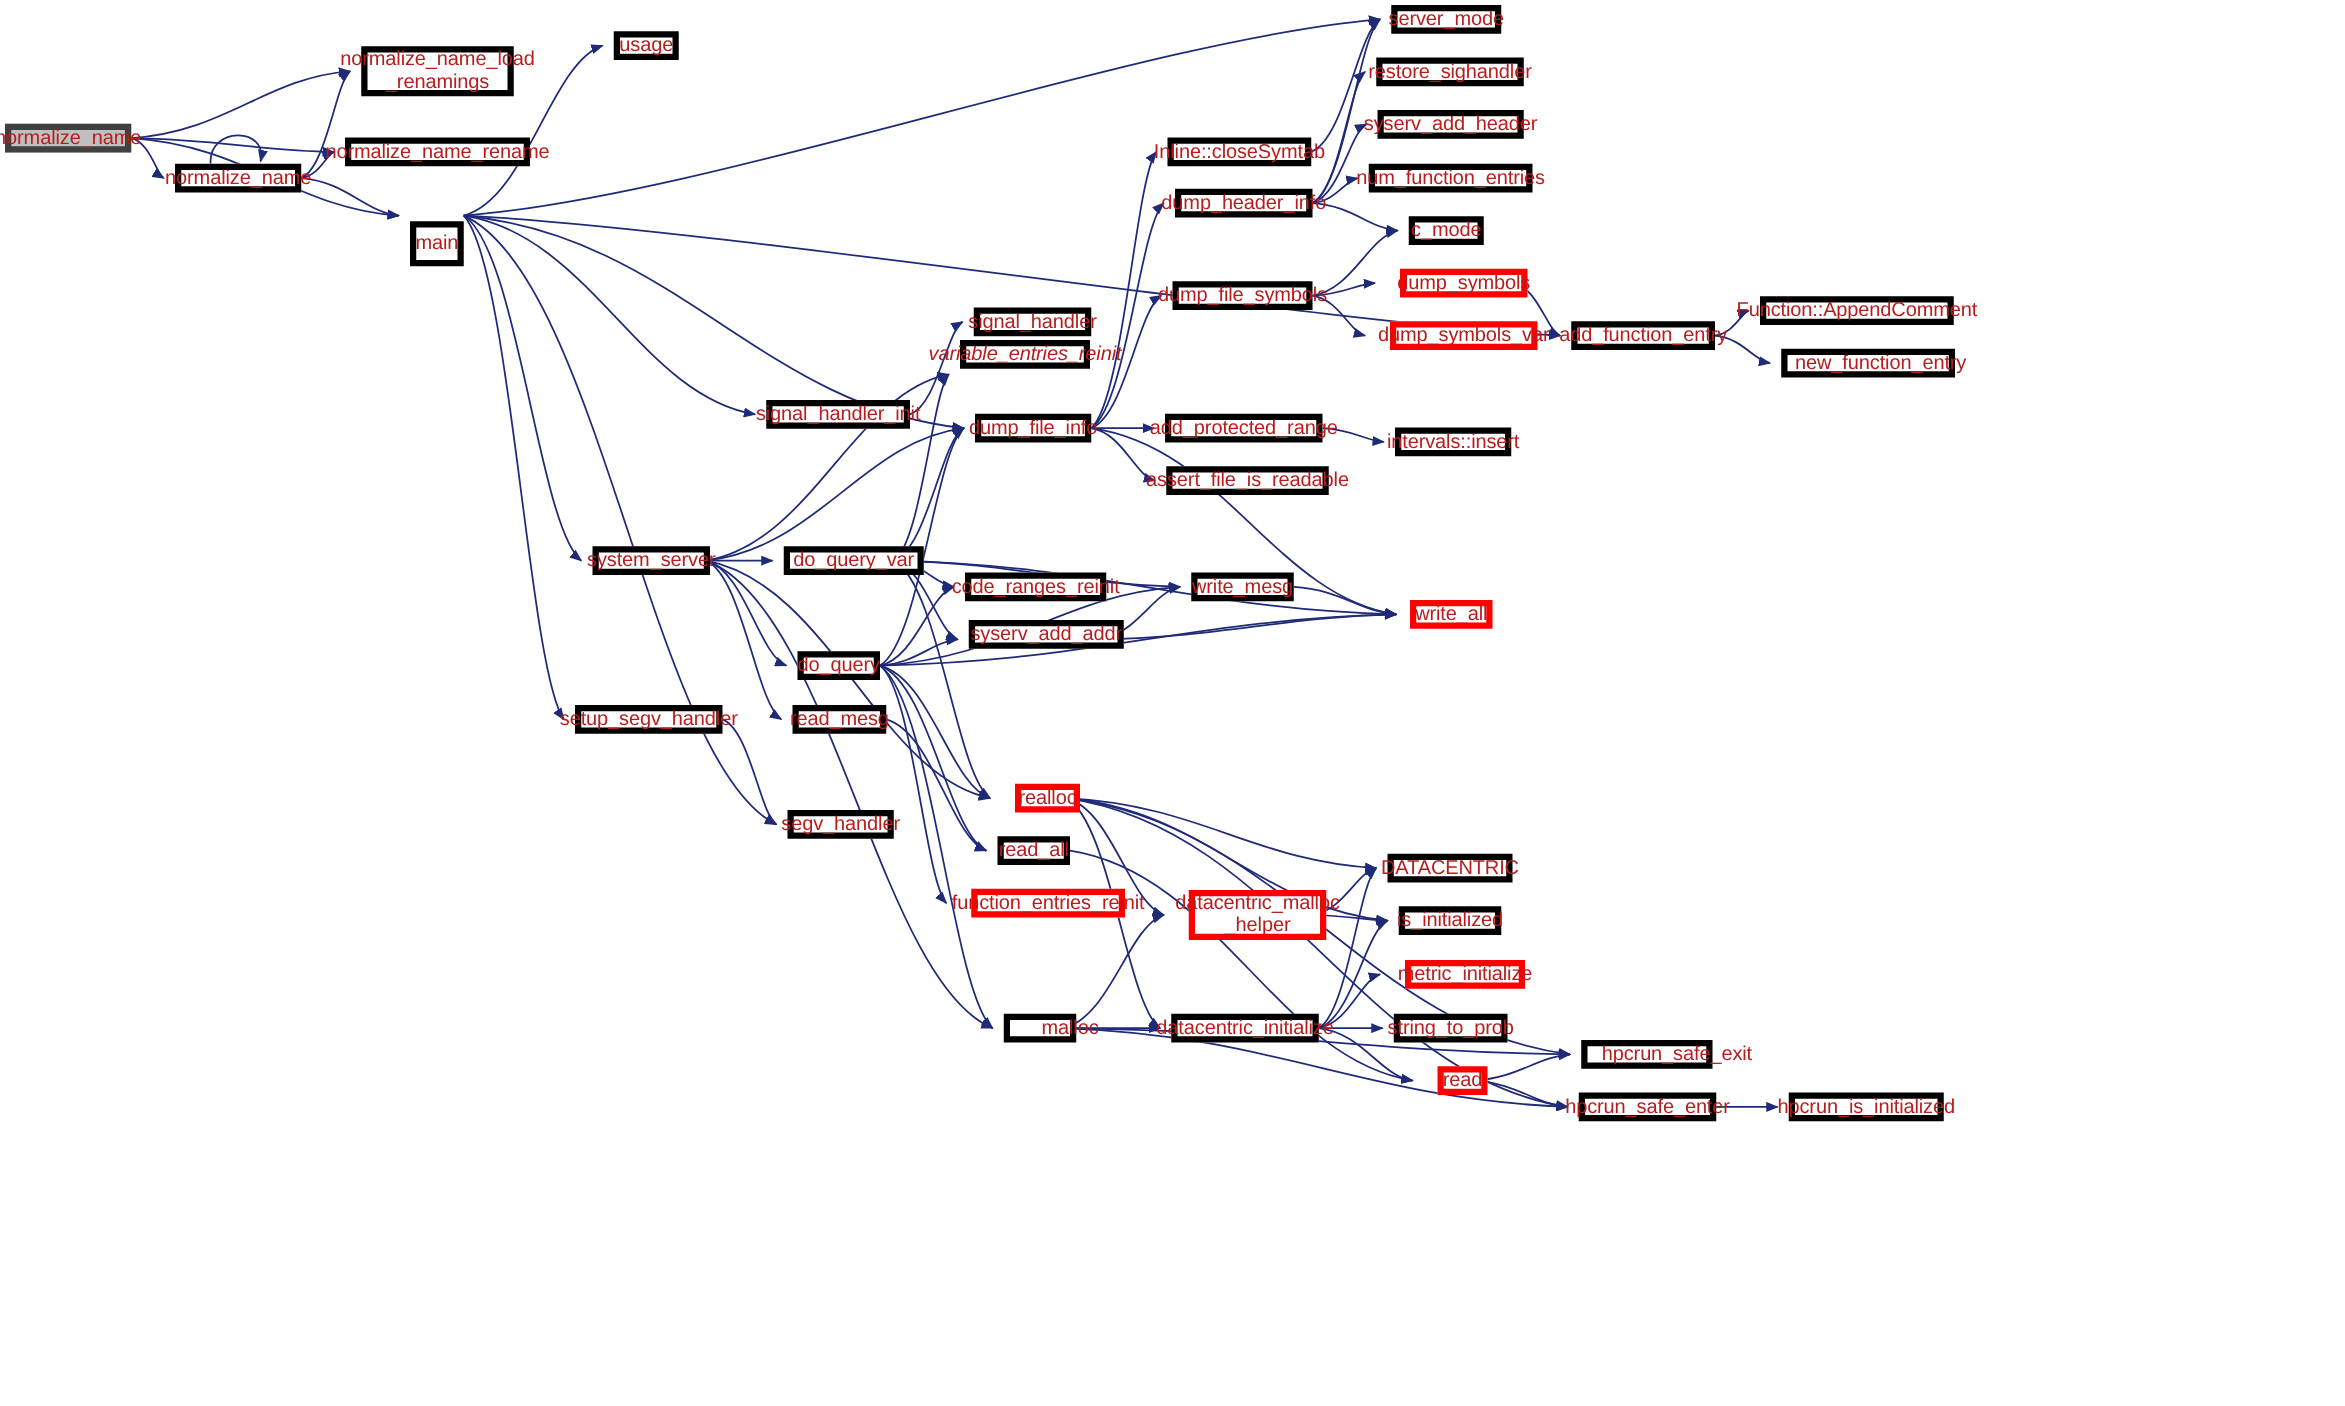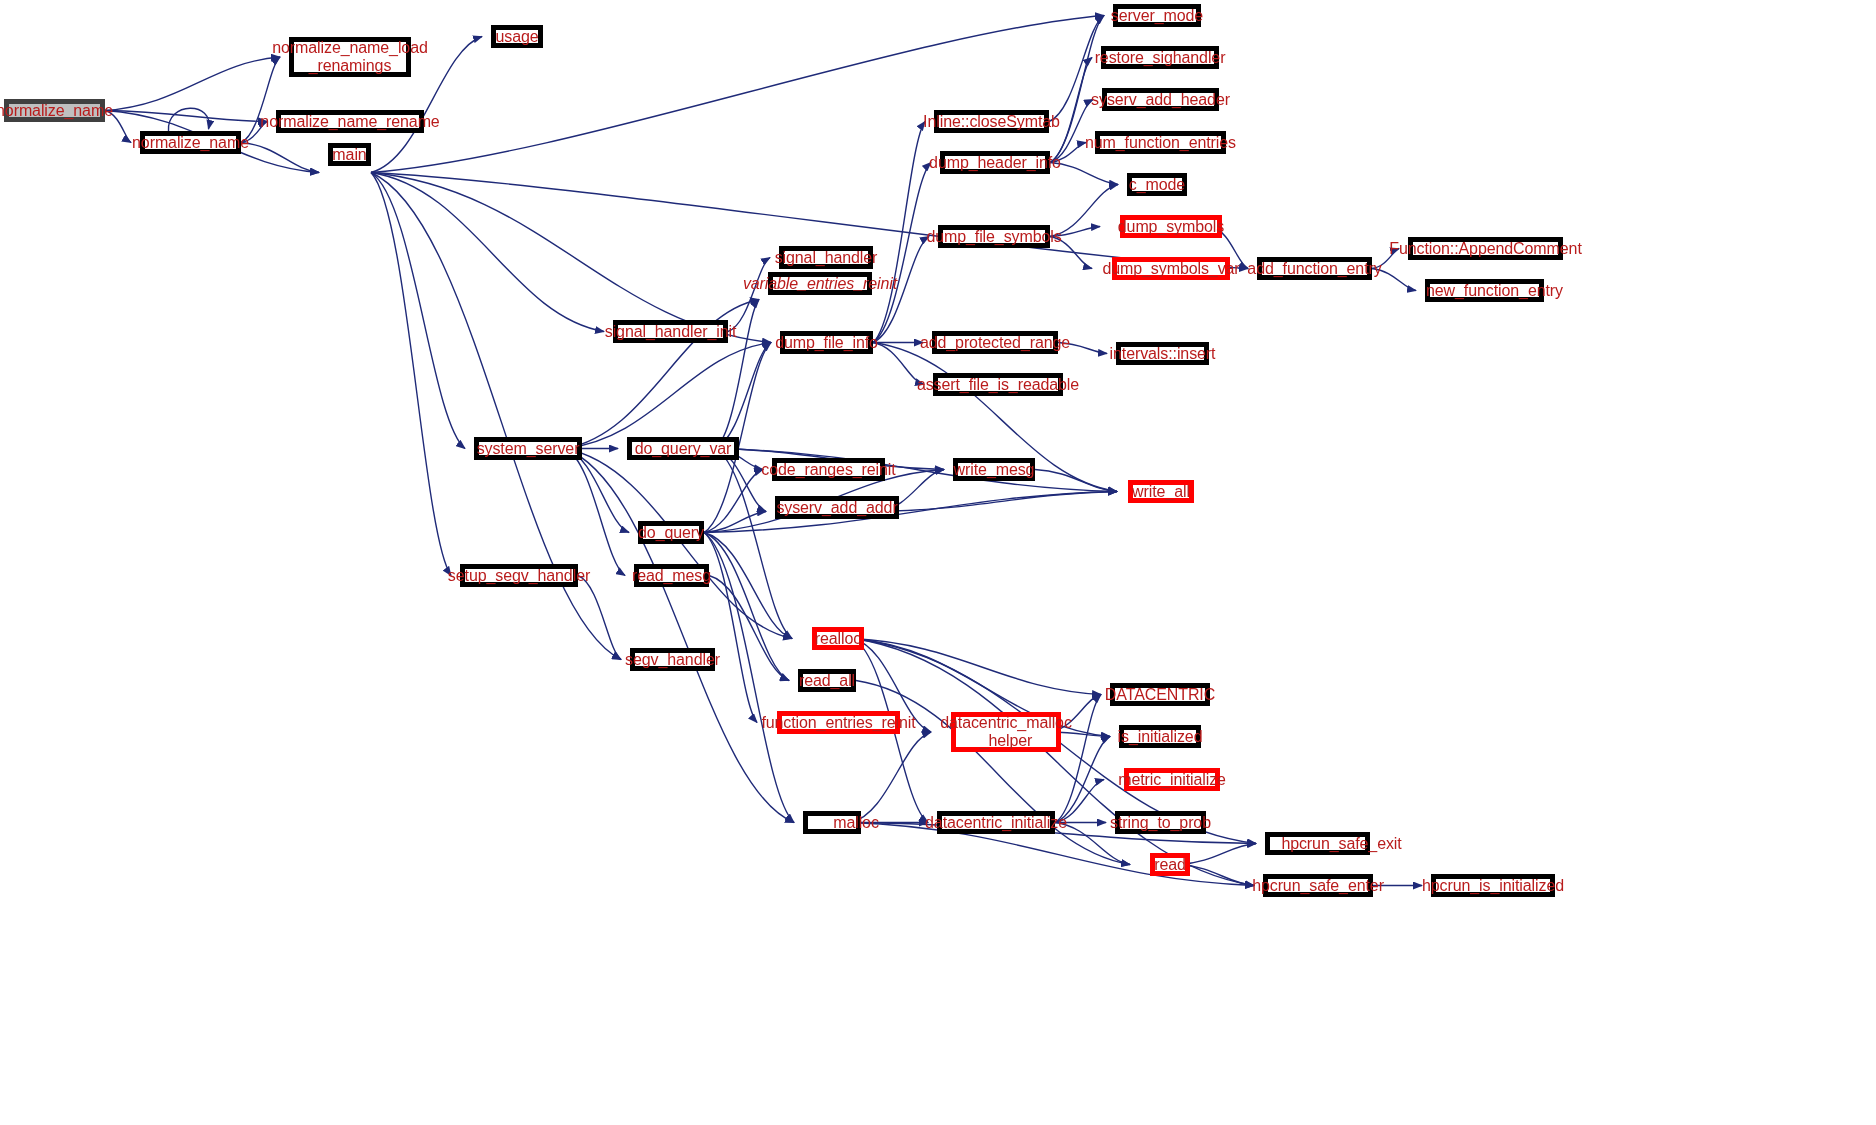--- a/index.html
+++ b/index.html
@@ -111,43 +111,43 @@
         <path d="M1179,864.5 C1214.28,866.6 1227.72,883.4 1254,885.5" marker-end="url(#ah)"></path>
         <path d="M1373,885.5 C1397.36,885.5 1406.64,885.5 1422,885.5" marker-end="url(#ah)"></path>
       </g>
   </svg>
   <div id="node-layer">
       <div class="node hl" style="left: 4px; top: 99px; width: 101px; height: 23px;">normalize_name</div>
       <div class="node two" style="left: 289px; top: 37px; width: 122px; height: 40px;">normalize_name_load
 _renamings</div>
       <div class="node" style="left: 140px; top: 131px; width: 101px; height: 23px;">normalize_name</div>
       <div class="node" style="left: 276px; top: 110px; width: 148px; height: 23px;">normalize_name_rename</div>
-      <div class="node" style="left: 328px; top: 143px; width: 43px; height: 23px;">main</div>
+      <div class="node" style="left: 328px; top: 177px; width: 43px; height: 36px;">main</div>
       <div class="node" style="left: 491px; top: 25px; width: 52px; height: 23px;">usage</div>
       <div class="node" style="left: 1113px; top: 4px; width: 88px; height: 23px;">server_mode</div>
       <div class="node" style="left: 1101px; top: 46px; width: 118px; height: 23px;">restore_sighandler</div>
       <div class="node" style="left: 1102px; top: 88px; width: 117px; height: 23px;">syserv_add_header</div>
       <div class="node" style="left: 1095px; top: 131px; width: 131px; height: 23px;">num_function_entries</div>
       <div class="node" style="left: 1127px; top: 173px; width: 60px; height: 23px;">c_mode</div>
       <div class="node red" style="left: 1109px; top: 215px; width: 102px; height: 23px;">dump_symbols</div>
       <div class="node red" style="left: 1101px; top: 257px; width: 118px; height: 23px;">dump_symbols_var</div>
       <div class="node" style="left: 934px; top: 110px; width: 115px; height: 23px;">Inline::closeSymtab</div>
       <div class="node" style="left: 940px; top: 151px; width: 110px; height: 23px;">dump_header_info</div>
       <div class="node" style="left: 938px; top: 225px; width: 112px; height: 23px;">dump_file_symbols</div>
       <div class="node" style="left: 1257px; top: 257px; width: 115px; height: 23px;">add_function_entry</div>
       <div class="node" style="left: 1408px; top: 237px; width: 155px; height: 23px;">Function::AppendComment</div>
-      <div class="node" style="left: 1425px; top: 279px; width: 119px; height: 23px; padding-left: 20px;">new_function_entry</div>
+      <div class="node" style="left: 1425px; top: 279px; width: 139px; height: 23px; padding-left: 20px;">new_function_entry</div>
       <div class="node" style="left: 779px; top: 246px; width: 94px; height: 23px;">signal_handler</div>
       <div class="node" style="left: 768px; top: 272px; width: 104px; height: 23px; font-style: italic;">variable_entries_reinit</div>
       <div class="node" style="left: 613px; top: 320px; width: 115px; height: 23px;">signal_handler_init</div>
       <div class="node" style="left: 780px; top: 331px; width: 93px; height: 23px;">dump_file_info</div>
       <div class="node" style="left: 932px; top: 331px; width: 126px; height: 23px;">add_protected_range</div>
       <div class="node" style="left: 1116px; top: 342px; width: 93px; height: 23px;">intervals::insert</div>
       <div class="node" style="left: 933px; top: 373px; width: 130px; height: 23px;">assert_file_is_readable</div>
-      <div class="node" style="left: 474px; top: 437px; width: 108px; height: 23px;">system_server</div>
+      <div class="node" style="left: 474px; top: 437px; width: 94px; height: 23px;">system_server</div>
       <div class="node" style="left: 627px; top: 437px; width: 112px; height: 23px;">do_query_var</div>
       <div class="node" style="left: 772px; top: 458px; width: 113px; height: 23px;">code_ranges_reinit</div>
       <div class="node" style="left: 953px; top: 458px; width: 82px; height: 23px;">write_mesg</div>
       <div class="node" style="left: 775px; top: 496px; width: 124px; height: 23px;">syserv_add_addr</div>
       <div class="node red" style="left: 1117px; top: 480px; width: 66px; height: 23px;">write_all</div>
       <div class="node" style="left: 638px; top: 521px; width: 66px; height: 23px;">do_query</div>
       <div class="node" style="left: 460px; top: 564px; width: 118px; height: 23px;">setup_segv_handler</div>
       <div class="node" style="left: 634px; top: 564px; width: 75px; height: 23px;">read_mesg</div>
       <div class="node" style="left: 630px; top: 648px; width: 85px; height: 23px;">segv_handler</div>
       <div class="node red" style="left: 801px; top: 627px; width: 52px; height: 23px;">realloc</div>

